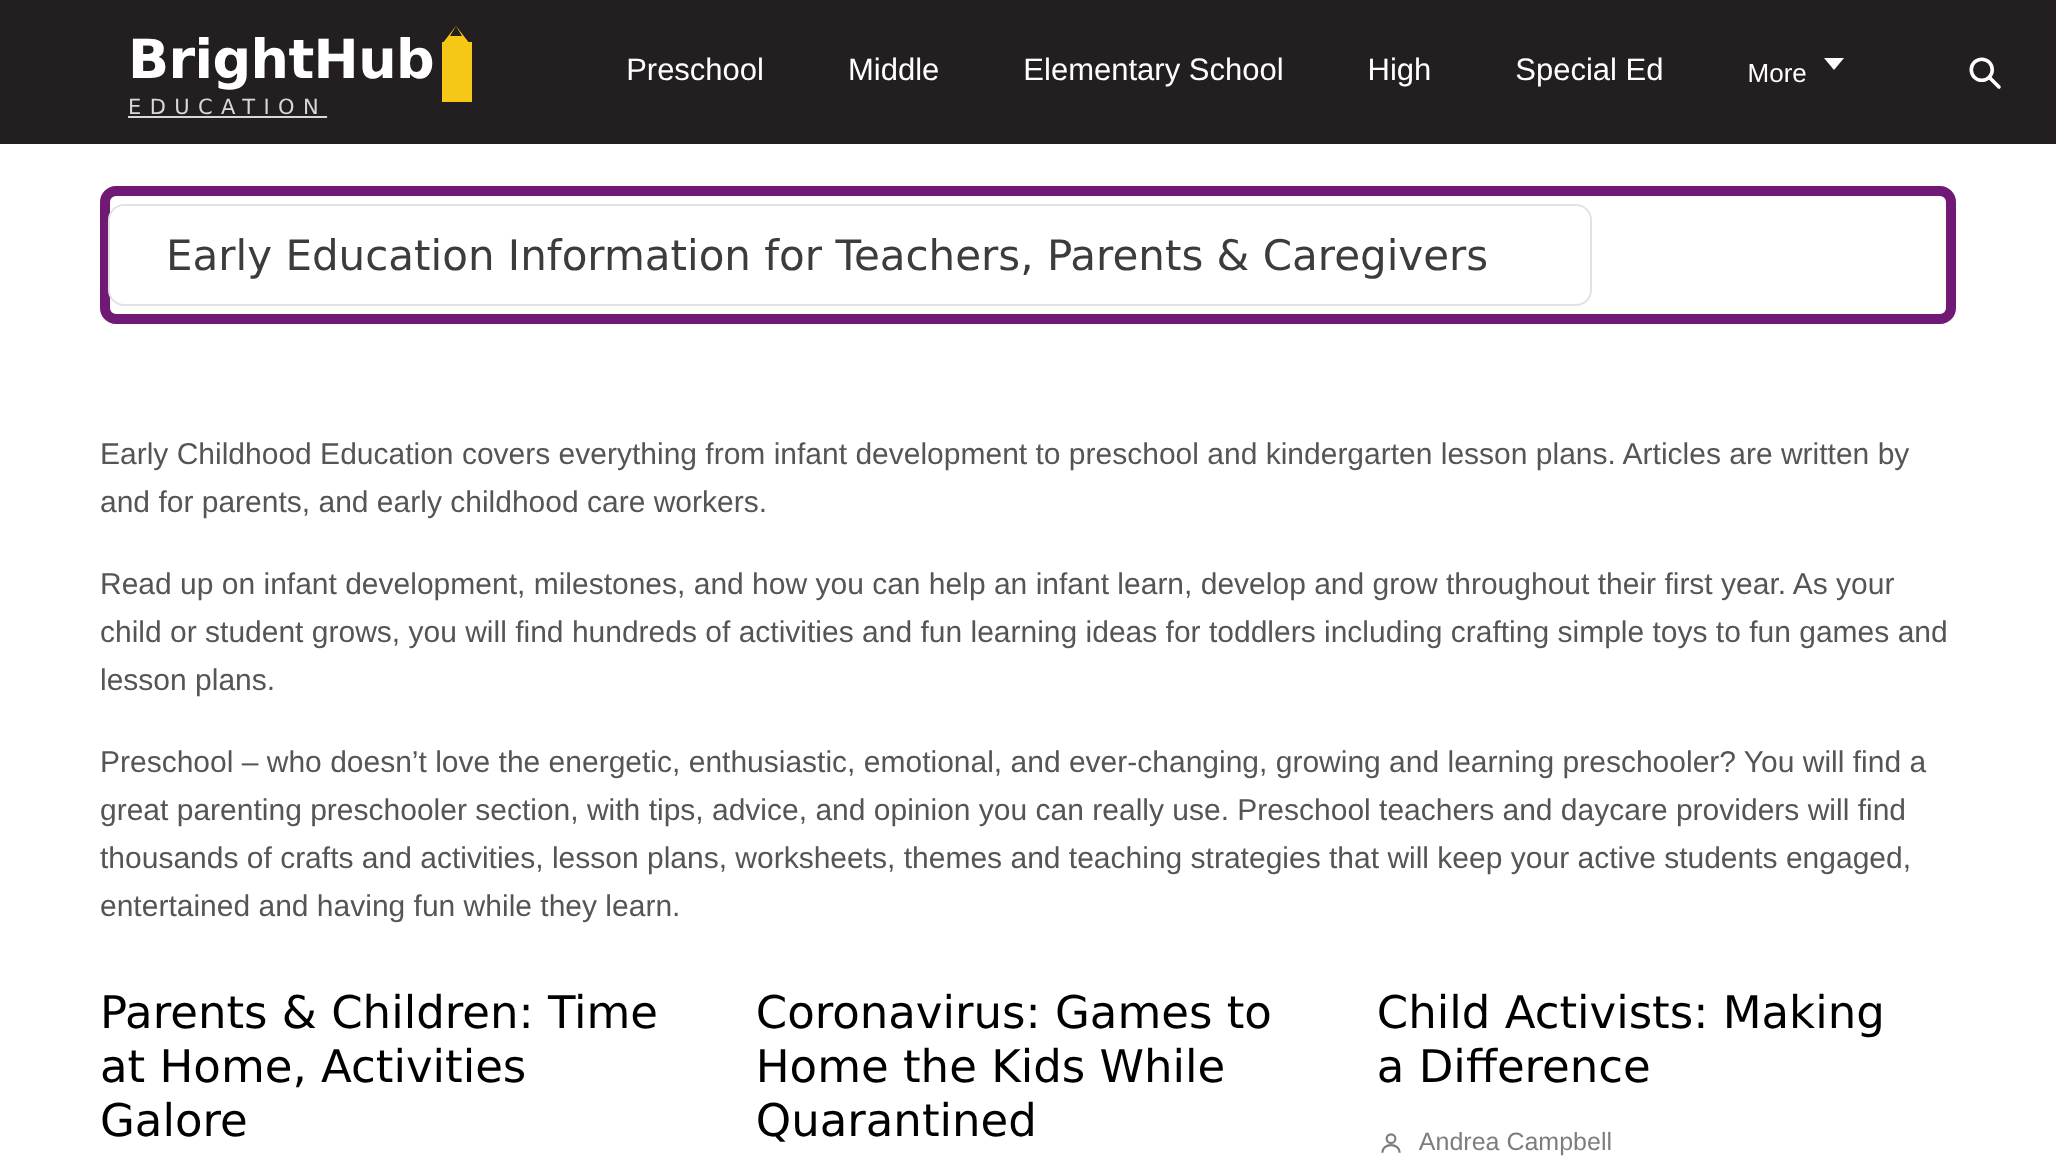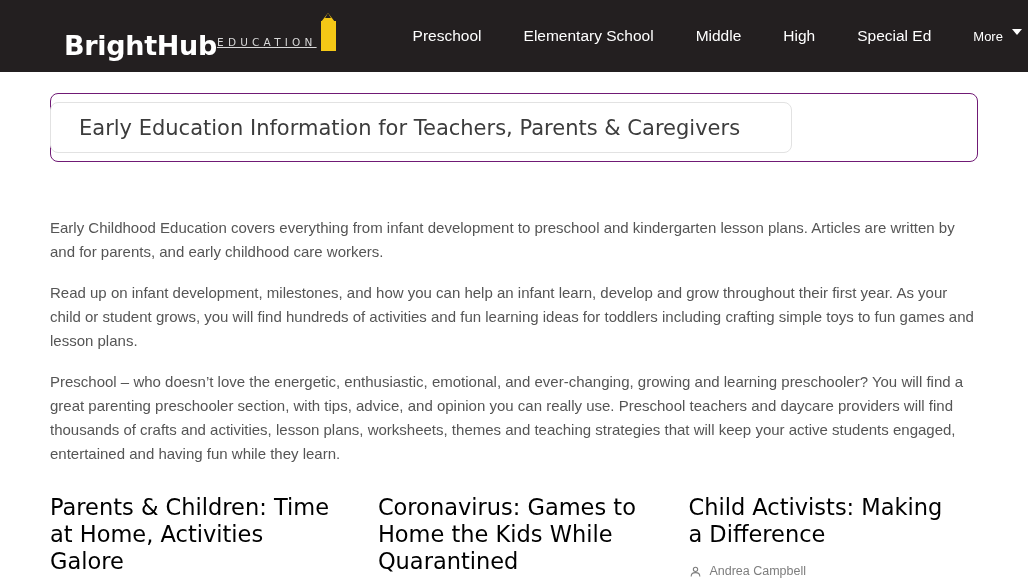--- a/index.html
+++ b/index.html
@@ -24,21 +24,21 @@
   }
   .logo {
     display: flex;
     align-items: flex-end;
     text-decoration: none;
     margin-right: 56px;
     position: relative;
   }
   .logo-text-wrap {
     display: flex;
-    flex-direction: row;
+    flex-direction: column;
     line-height: 1;
   }
   .logo-main {
     font-size: 27px;
     font-weight: bold;
     color: #ffffff;
     letter-spacing: -0.3px;
     font-family: "DejaVu Sans", sans-serif;
   }
   .logo-sub {
@@ -118,21 +118,21 @@
     padding: 0;
     display: flex;
     align-items: center;
   }
 
   
   .title-shell {
     padding: 21px 50px 0 50px;
   }
   .title-outer {
-    border: 1px solid #701a75;
+    border: 5px solid #701a75;
     border-radius: 8px;
     height: 69px;
     display: flex;
     align-items: center;
     background: #fff;
   }
   .title-inner {
     border: 1px solid #e2e2e2;
     border-radius: 8px;
     height: 51px;
@@ -230,22 +230,22 @@
     </span>
     <span class="logo-pencil">
       <span class="body"></span>
       <span class="tip"></span>
       <span class="lead"></span>
     </span>
   </a>
 
   <nav class="main-nav">
     <a href="#">Preschool</a>
+    <a href="#">Middle</a>
     <a href="#">Elementary School</a>
-    <a href="#">Middle</a>
     <a href="#">High</a>
     <a href="#">Special Ed</a>
 
     <div class="more-item">
       <span>More</span>
       <span class="caret"></span>
     </div>
 
     <button class="search-btn">
       <svg width="18" height="18" viewBox="0 0 24 24" fill="none" stroke="#ffffff" stroke-width="2.4" stroke-linecap="round">

